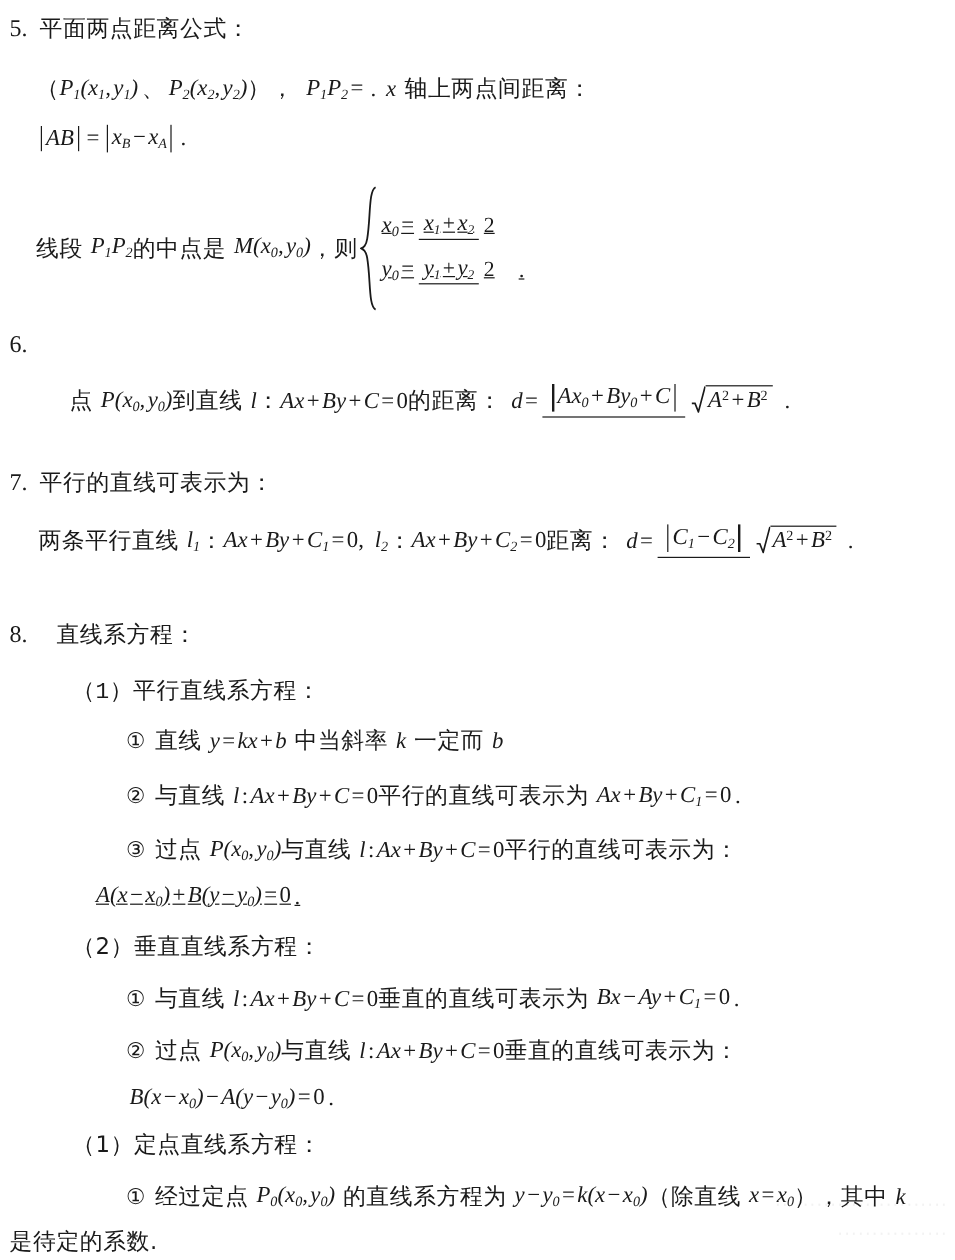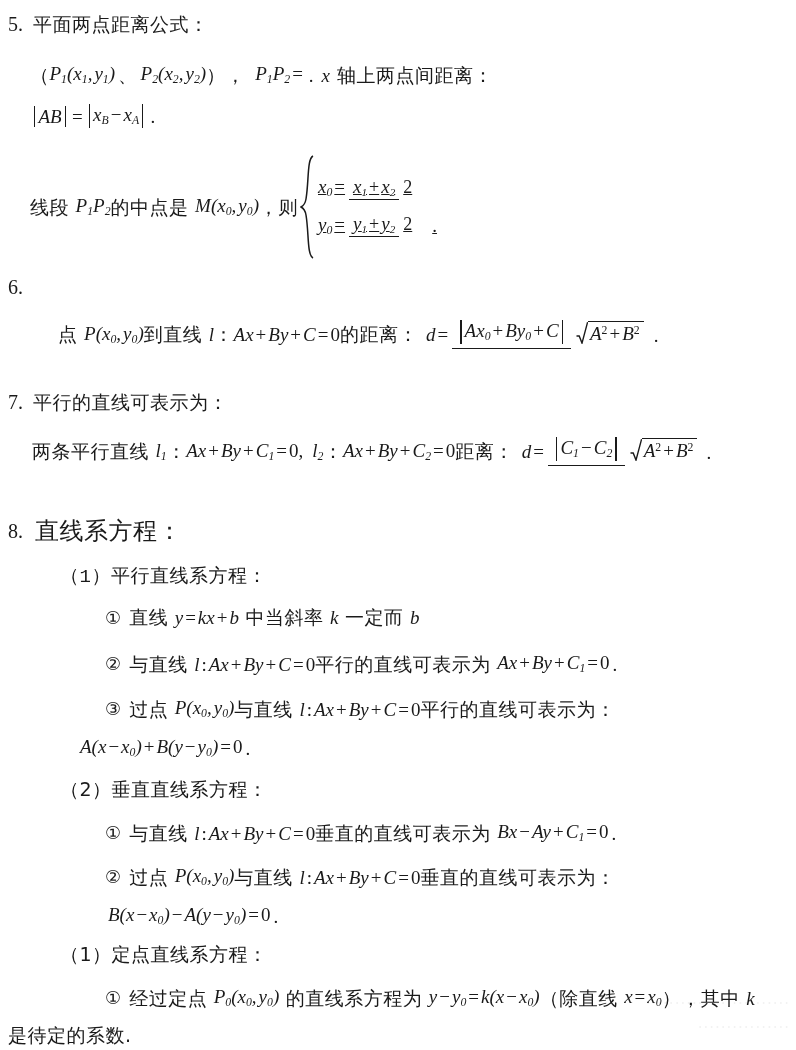--- a/index.html
+++ b/index.html
@@ -311,21 +311,21 @@
           </span>
         </span>
       </span>
       <span class="m mr" style="align-self:flex-end; margin:0 0 4px 3px;">.</span>
     </span>
   </div>
 
   <div class="blk" style="left:8px; top:519px;">
     <span class="row">
       <span class="num-head">8.</span>
-      <span class="han" style="margin-left:12px; font-size:24px;">直线系方程：</span>
+      <span class="han" style="margin-left:24px; font-size:19px;">直线系方程：</span>
     </span>
   </div>
 
   <div class="blk han" style="left:60px; top:568px;font-family:Liberation Mono, monospace;">（1）平行直线系方程：</div>
 
   <div class="blk" style="left:105px; top:608px;">
     <span class="row">
       <span class="circnum">①</span>
       <span class="han" style="margin-left:8px;">直线&nbsp;</span>
       <span class="m">y<span class="op">=</span>kx<span class="op">+</span>b</span>
@@ -351,21 +351,21 @@
     <span class="row">
       <span class="circnum">③</span>
       <span class="han" style="margin-left:8px;">过点&nbsp;</span>
       <span class="m">P(<span class="m">x</span><sub>0</sub>,<span class="m" style="margin-left:2px;">y</span><sub>0</sub>)</span>
       <span class="han">与直线&nbsp;</span>
       <span class="m">l<span class="op">:</span>Ax<span class="op">+</span>By<span class="op">+</span>C<span class="op">=</span><span class="mr">0</span></span>
       <span class="han">平行的直线可表示为：</span>
     </span>
   </div>
 
-  <div class="blk" style="left:80px; top:737px;">
+  <div class="blk" style="left:80px; top:737px;text-decoration:underline;">
     <span class="row">
       <span class="m">A(<span class="m">x</span><span class="op">−</span><span class="m">x</span><sub>0</sub>)<span class="op">+</span>B(<span class="m">y</span><span class="op">−</span><span class="m">y</span><sub>0</sub>)<span class="op">=</span><span class="mr">0</span></span>
       <span class="m mr" style="margin-left:3px;">.</span>
     </span>
   </div>
 
   <div class="blk han" style="left:60px; top:780px;">（2）垂直直线系方程：</div>
 
   <div class="blk" style="left:105px; top:822px;">
     <span class="row">

